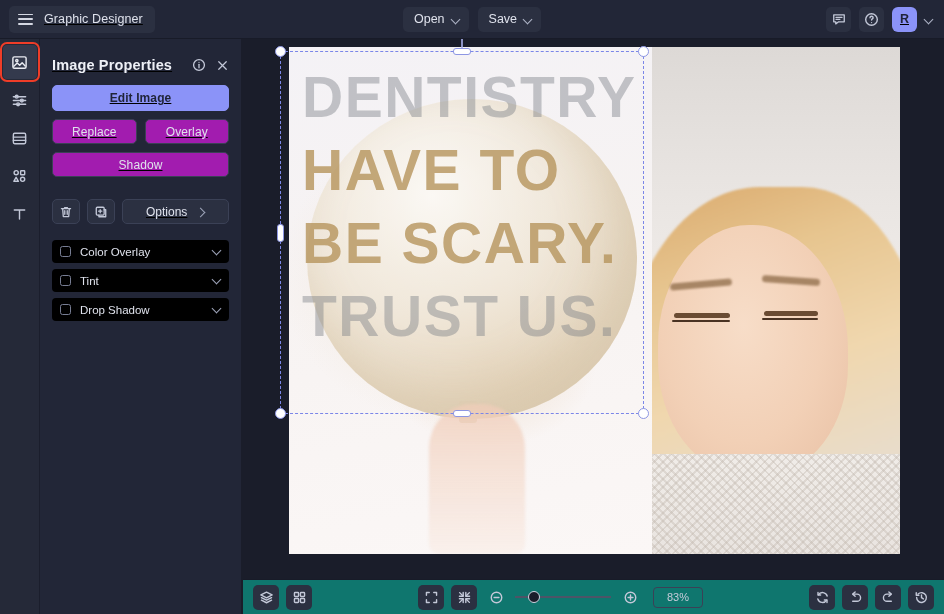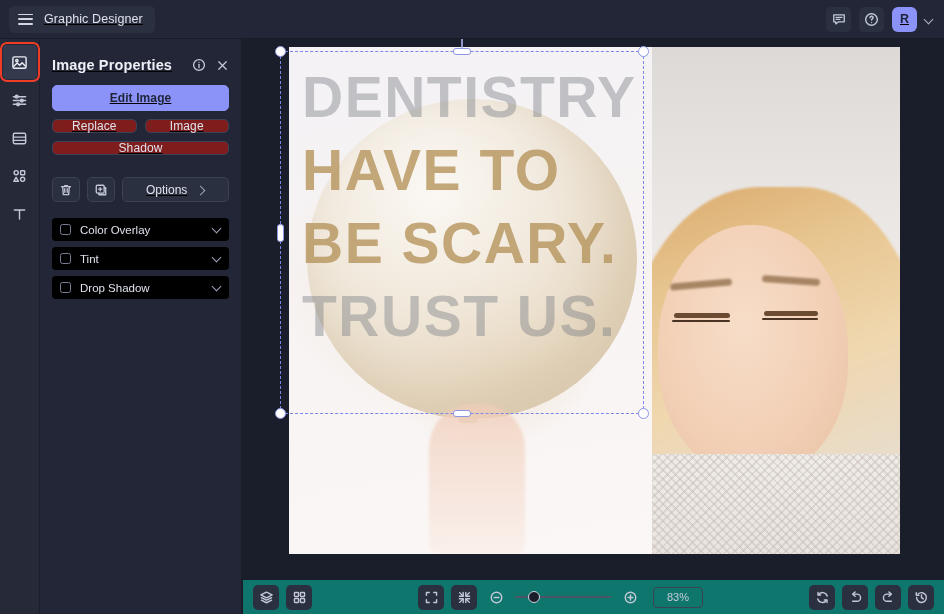--- a/index.html
+++ b/index.html
@@ -86,22 +86,22 @@
     padding: 0 12px;
   }
   .panel-head {
     display: flex; align-items: center; height: 46px; padding-top: 6px;
   }
   .panel-title { color: #eef0f6; font-size: 14.5px; font-weight: bold; letter-spacing: .15px; }
   .panel-head-icons { margin-left: auto; display: flex; align-items: center; gap: 10px; }
   .hicon { cursor: pointer; display: flex; }
 
   .btn {
-    width: 100%; height: 14px; border-radius: 5px;
-    border: 1px solid #3b4156; background: #7f1d1d;
+    width: 100%; height: 25px; border-radius: 5px;
+    border: 1px solid #3b4156; background: #a21caf;
     color: #dfe2ec; font-size: 12px; font-family: inherit;
     display: flex; align-items: center; justify-content: center;
     cursor: pointer; letter-spacing: .1px;
   }
   .btn.primary { background: #8b93f8; border-color: #8b93f8; color: #1f2438; font-weight: bold; height: 26px; }
   .btn-row { display: flex; gap: 8px; margin-top: 8px; }
   .btn-row .btn { flex: 1; }
   .stack { margin-top: 8px; }
 
   .tool-row { display: flex; gap: 7px; margin-top: 22px; align-items: center; }
@@ -264,20 +264,30 @@
   <div class="topbar">
     <div class="brand">
       <span class="hamburger">
           <i></i>
           <i></i>
           <i></i>
         </span>
       <span class="brand-label">Graphic Designer</span>
     </div>
 
+    <div class="top-center">
+      <button class="menu-btn">
+        <span>Open</span>
+        <span class="chev"></span>
+      </button>
+      <button class="menu-btn">
+        <span>Save</span>
+        <span class="chev"></span>
+      </button>
+    </div>
 
     <div class="top-right">
       <div class="icon-btn">
         <svg width="14" height="14" viewBox="0 0 16 16">
           <path d="M2 3.2h12v8H7.5L4.3 13.6V11.2H2z"></path>
           <path d="M4.6 6.2h6.8M4.6 8.4h4.4"></path>
         </svg>
       </div>
       <div class="icon-btn">
         <svg width="15" height="15" viewBox="0 0 16 16">
@@ -345,21 +355,21 @@
             <svg width="13" height="13" viewBox="0 0 16 16">
               <path d="M3.4 3.4l9.2 9.2M12.6 3.4l-9.2 9.2"></path>
             </svg>
           </span>
         </span>
       </div>
 
       <button class="btn primary">Edit Image</button>
       <div class="btn-row">
         <button class="btn">Replace</button>
-        <button class="btn">Image</button>
+        <button class="btn">Overlay</button>
       </div>
       <div class="stack">
         <button class="btn">Shadow</button>
       </div>
 
       <div class="tool-row">
         <div class="tool-sq">
           <svg width="14" height="14" viewBox="0 0 16 16">
             <path d="M2.8 4.2h10.4M6.4 4.2V2.9h3.2v1.3M4.2 4.2l.7 9h6.2l.7-9"></path>
             <path d="M6.6 6.6v4M9.4 6.6v4"></path>

